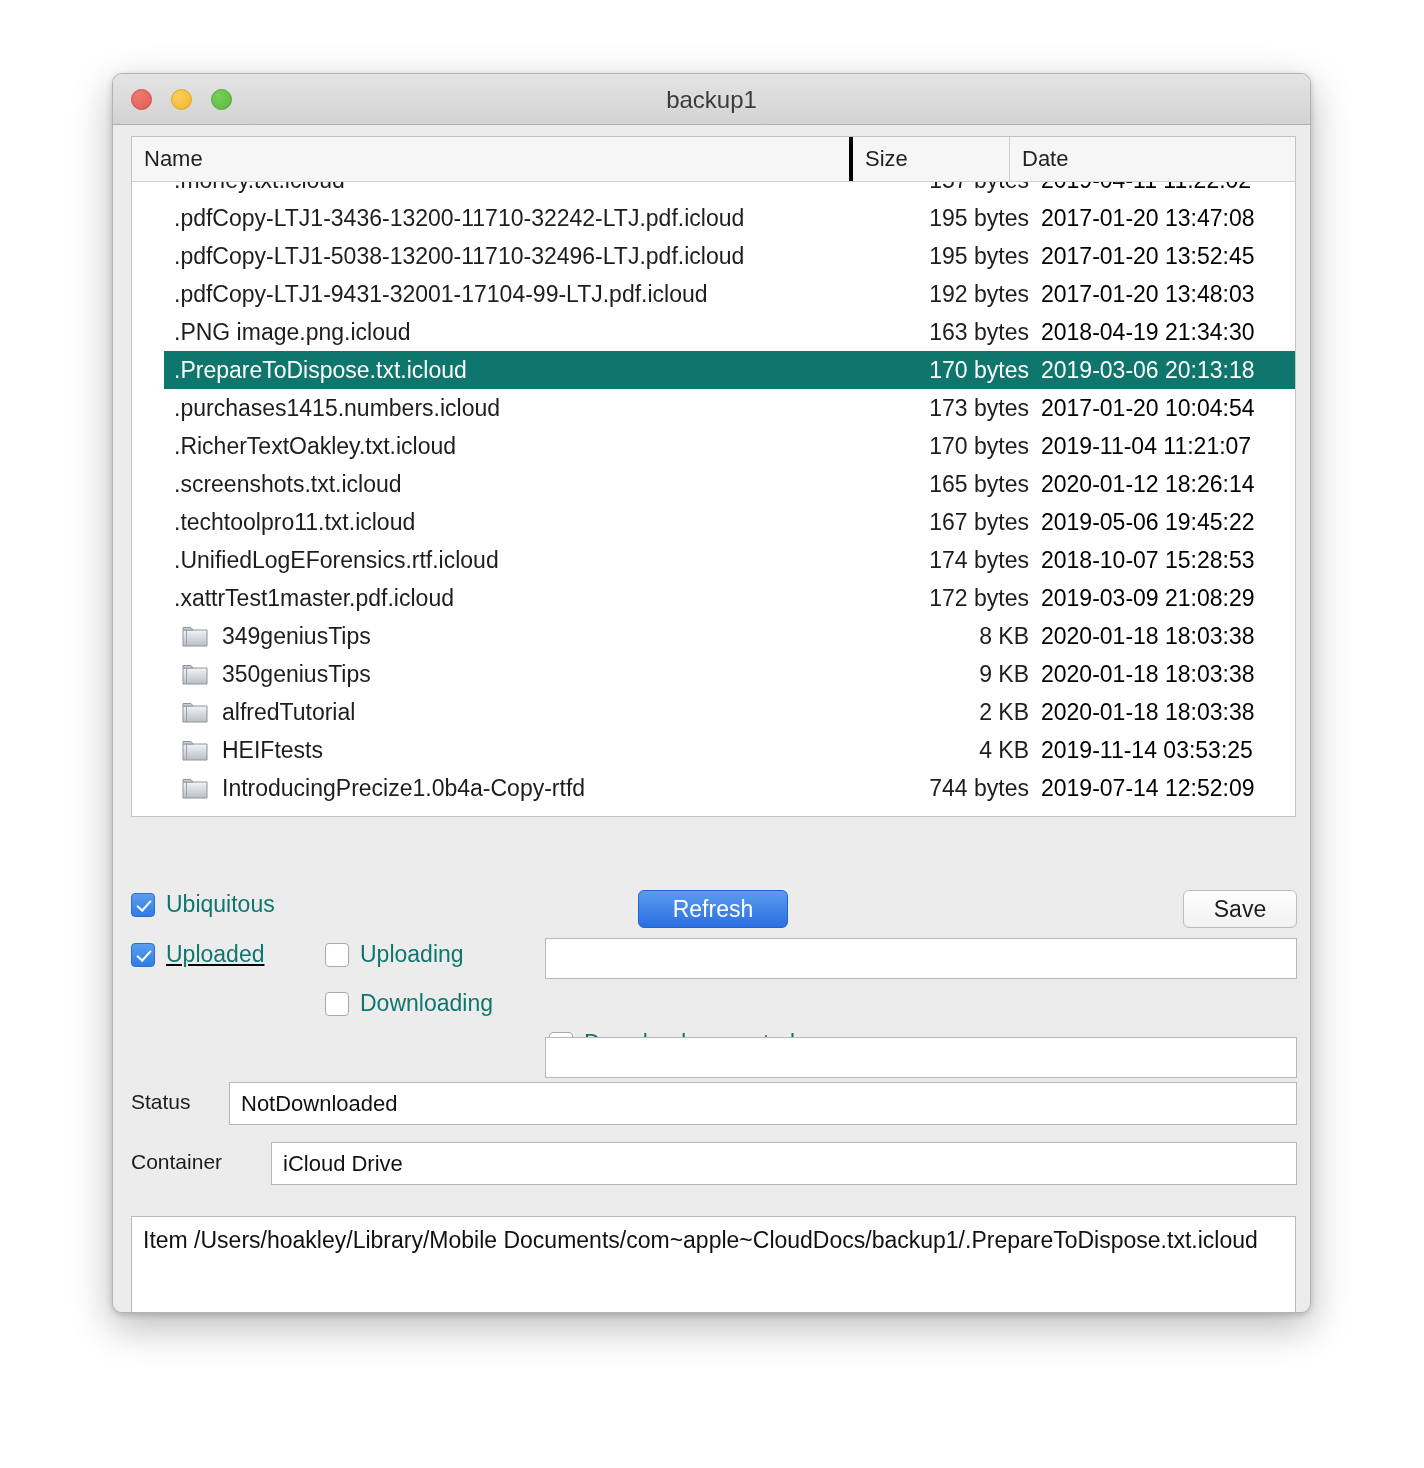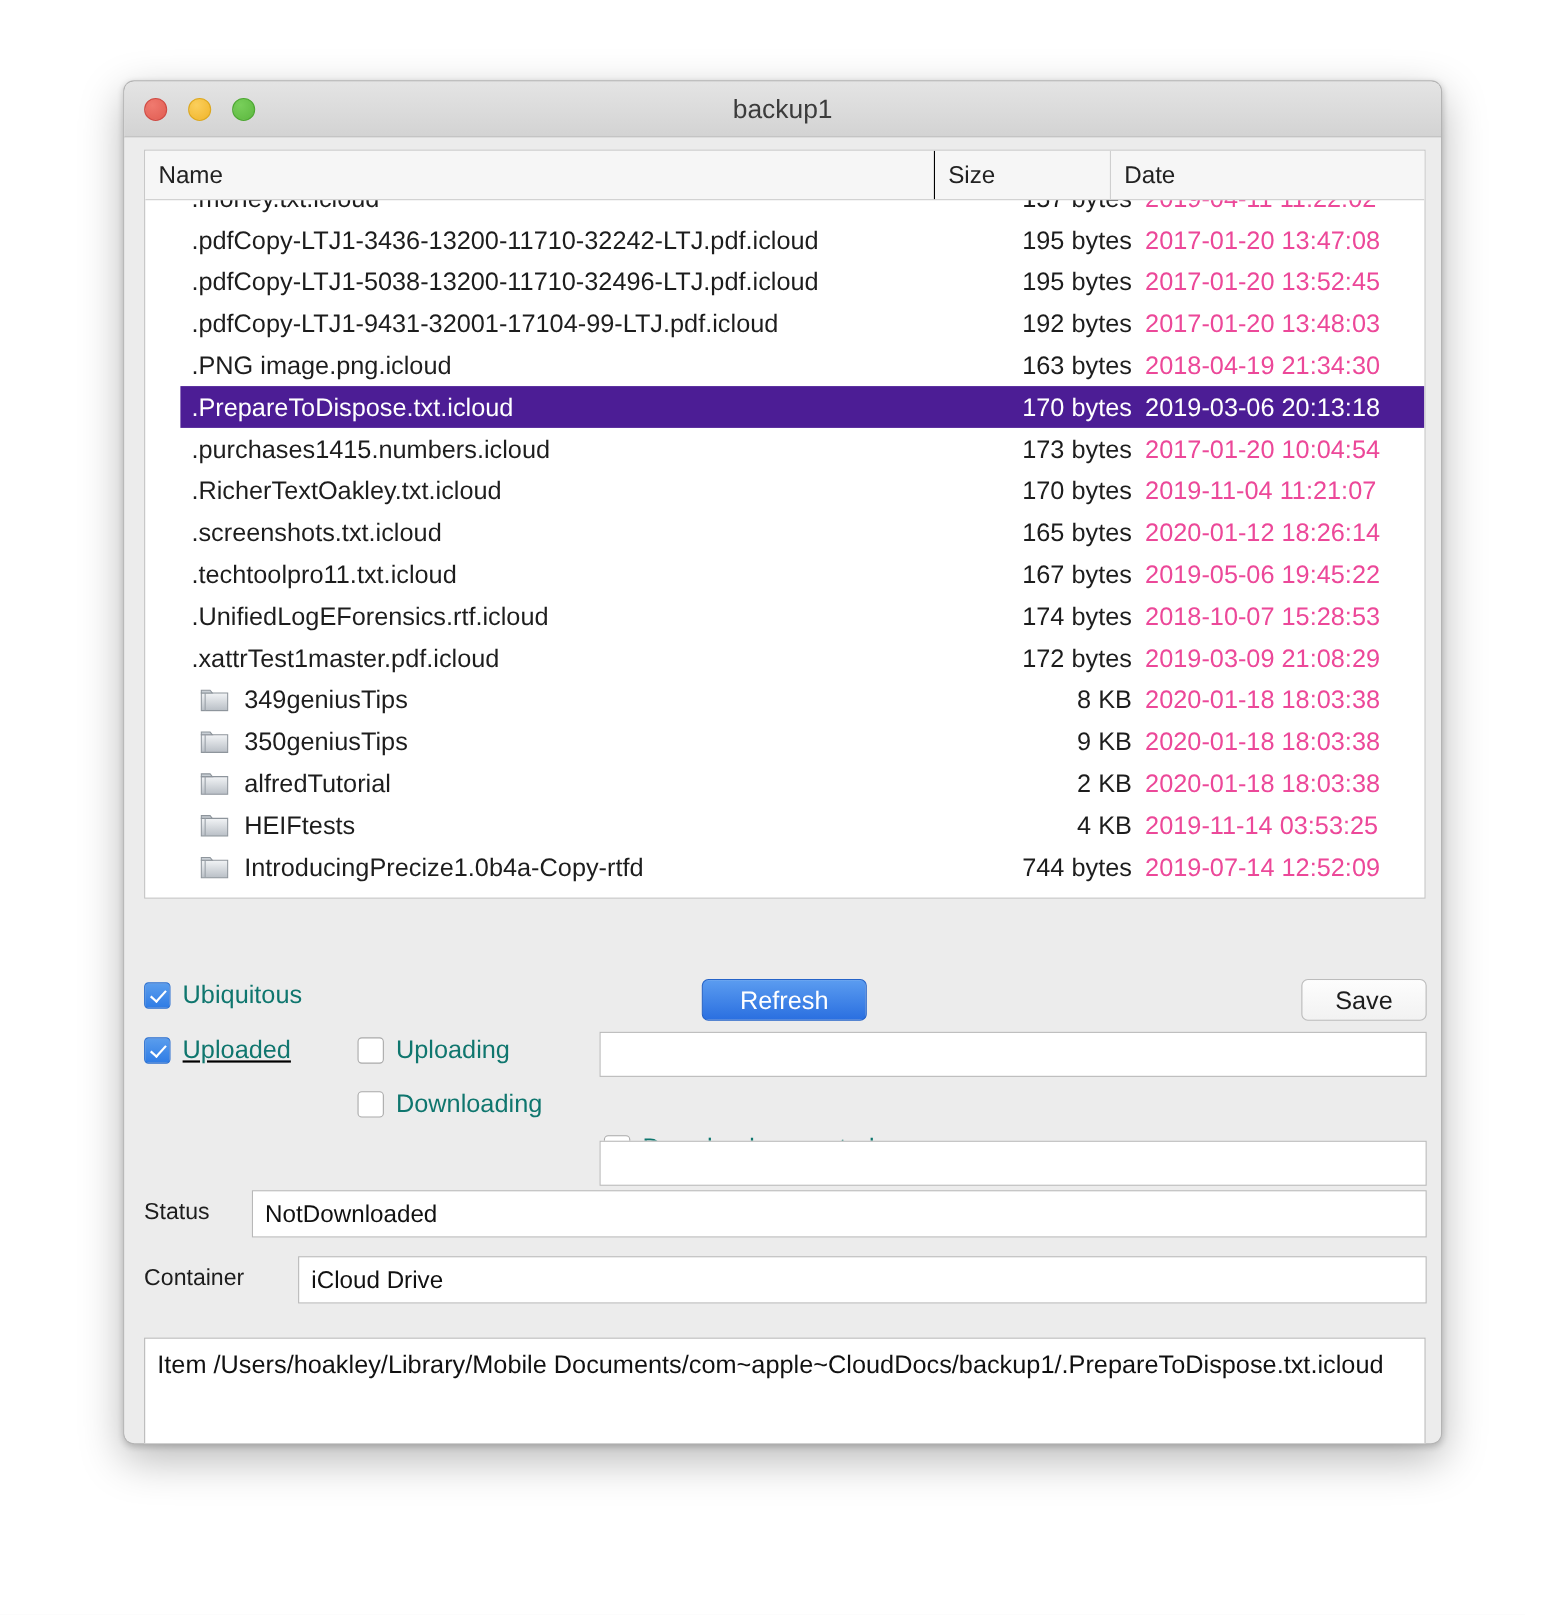--- a/index.html
+++ b/index.html
@@ -90,21 +90,21 @@
   .hcell {
     position: absolute;
     top: 0;
     height: 44px;
     line-height: 44px;
     font-size: 22px;
     color: #222;
     padding-left: 12px;
     box-sizing: border-box;
   }
-  .hcell.size { border-left: 1px solid #000000; }
+  .hcell.size { border-left: 4px solid #000000; }
   .hcell.date { border-left: 1px solid #cfcfcf; }
   #h-name { left: 0;    width: 717px; }
   #h-size { left: 717px; width: 160px; }
   #h-date { left: 877px; width: 286px; }
 
   #rows {
     position: absolute;
     top: 45px;
     left: 0;
     right: 0;
@@ -116,21 +116,21 @@
     position: relative;
     margin-top: -21px; 
   }
   .row {
     position: relative;
     height: 38px;
     line-height: 38px;
     white-space: nowrap;
   }
   .row.selected {
-    background: #4c1d95;
+    background: #0f766e;
     color: #ffffff;
   }
   .cell-name {
     position: absolute;
     left: 10px;
     width: 700px;
     font-size: 23px;
     color: #1d1d1d;
     overflow: hidden;
     text-overflow: clip;
@@ -145,21 +145,21 @@
     text-align: right;
     font-size: 23px;
     color: #1d1d1d;
   }
   .cell-date {
     position: absolute;
     left: 877px;
     width: 286px;
     text-align: left;
     font-size: 23px;
-    color: #ec4899;
+    color: #000000;
   }
   .folder-icon {
     display: inline-block;
     vertical-align: -3px;
     width: 26px;
     height: 21px;
     margin-right: 14px;
     position: relative;
   }
   .folder-icon svg { display: block; }

